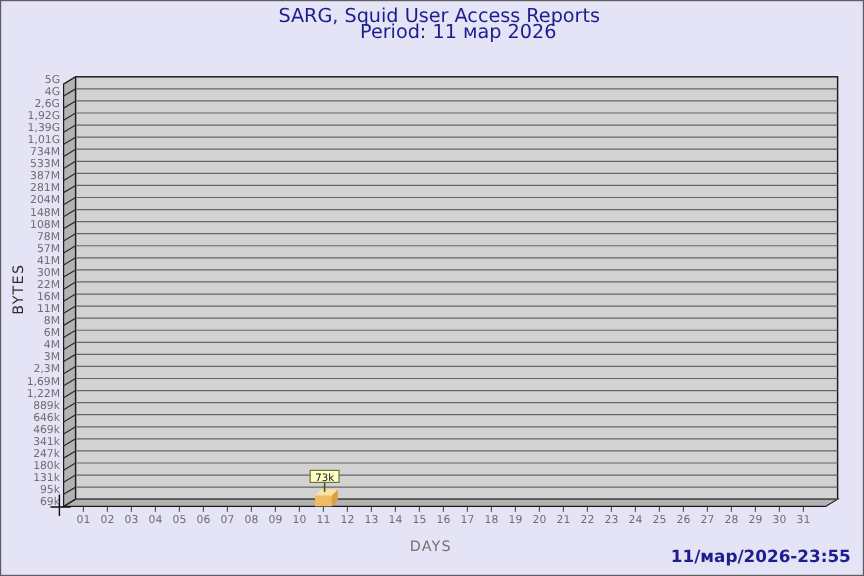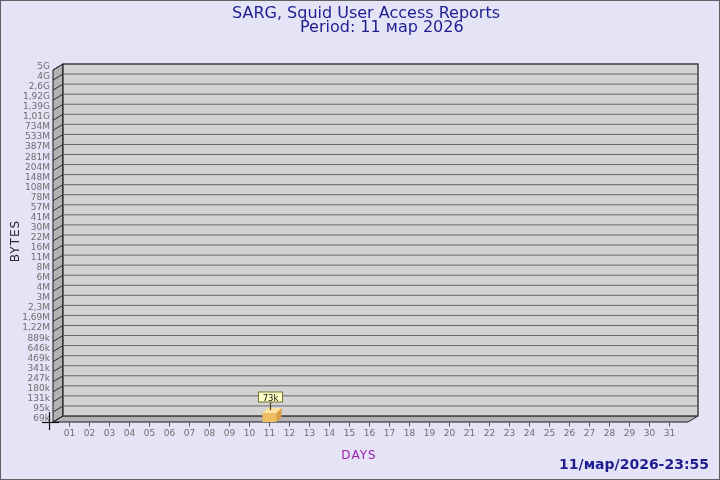--- a/index.html
+++ b/index.html
@@ -17,21 +17,21 @@
   .title-main   { left:365px; top:5px;  transform:translateX(-50%); }
   .title-period { left:299px; top:19px; }
   .title-user   { left:299px; top:32px; }
   .y-axis-title {
     left:14px; top:240px;
     transform:translate(-50%,-50%) rotate(-90deg);
     color:#2b2b2b; font-size:12px; letter-spacing:1px;
   }
   .x-axis-title {
     left:358px; top:447px; transform:translateX(-50%);
-    color:#a21caf; font-size:12px; letter-spacing:1px;
+    color:#737373; font-size:12px; letter-spacing:1px;
   }
   .footer-date {
     right:10px; top:455px;
     color:#1D1D90; font-size:14px; font-weight:bold;
   }
   svg { position:absolute; left:0; top:0; }
 </style>
 </head>
 <body>
 

